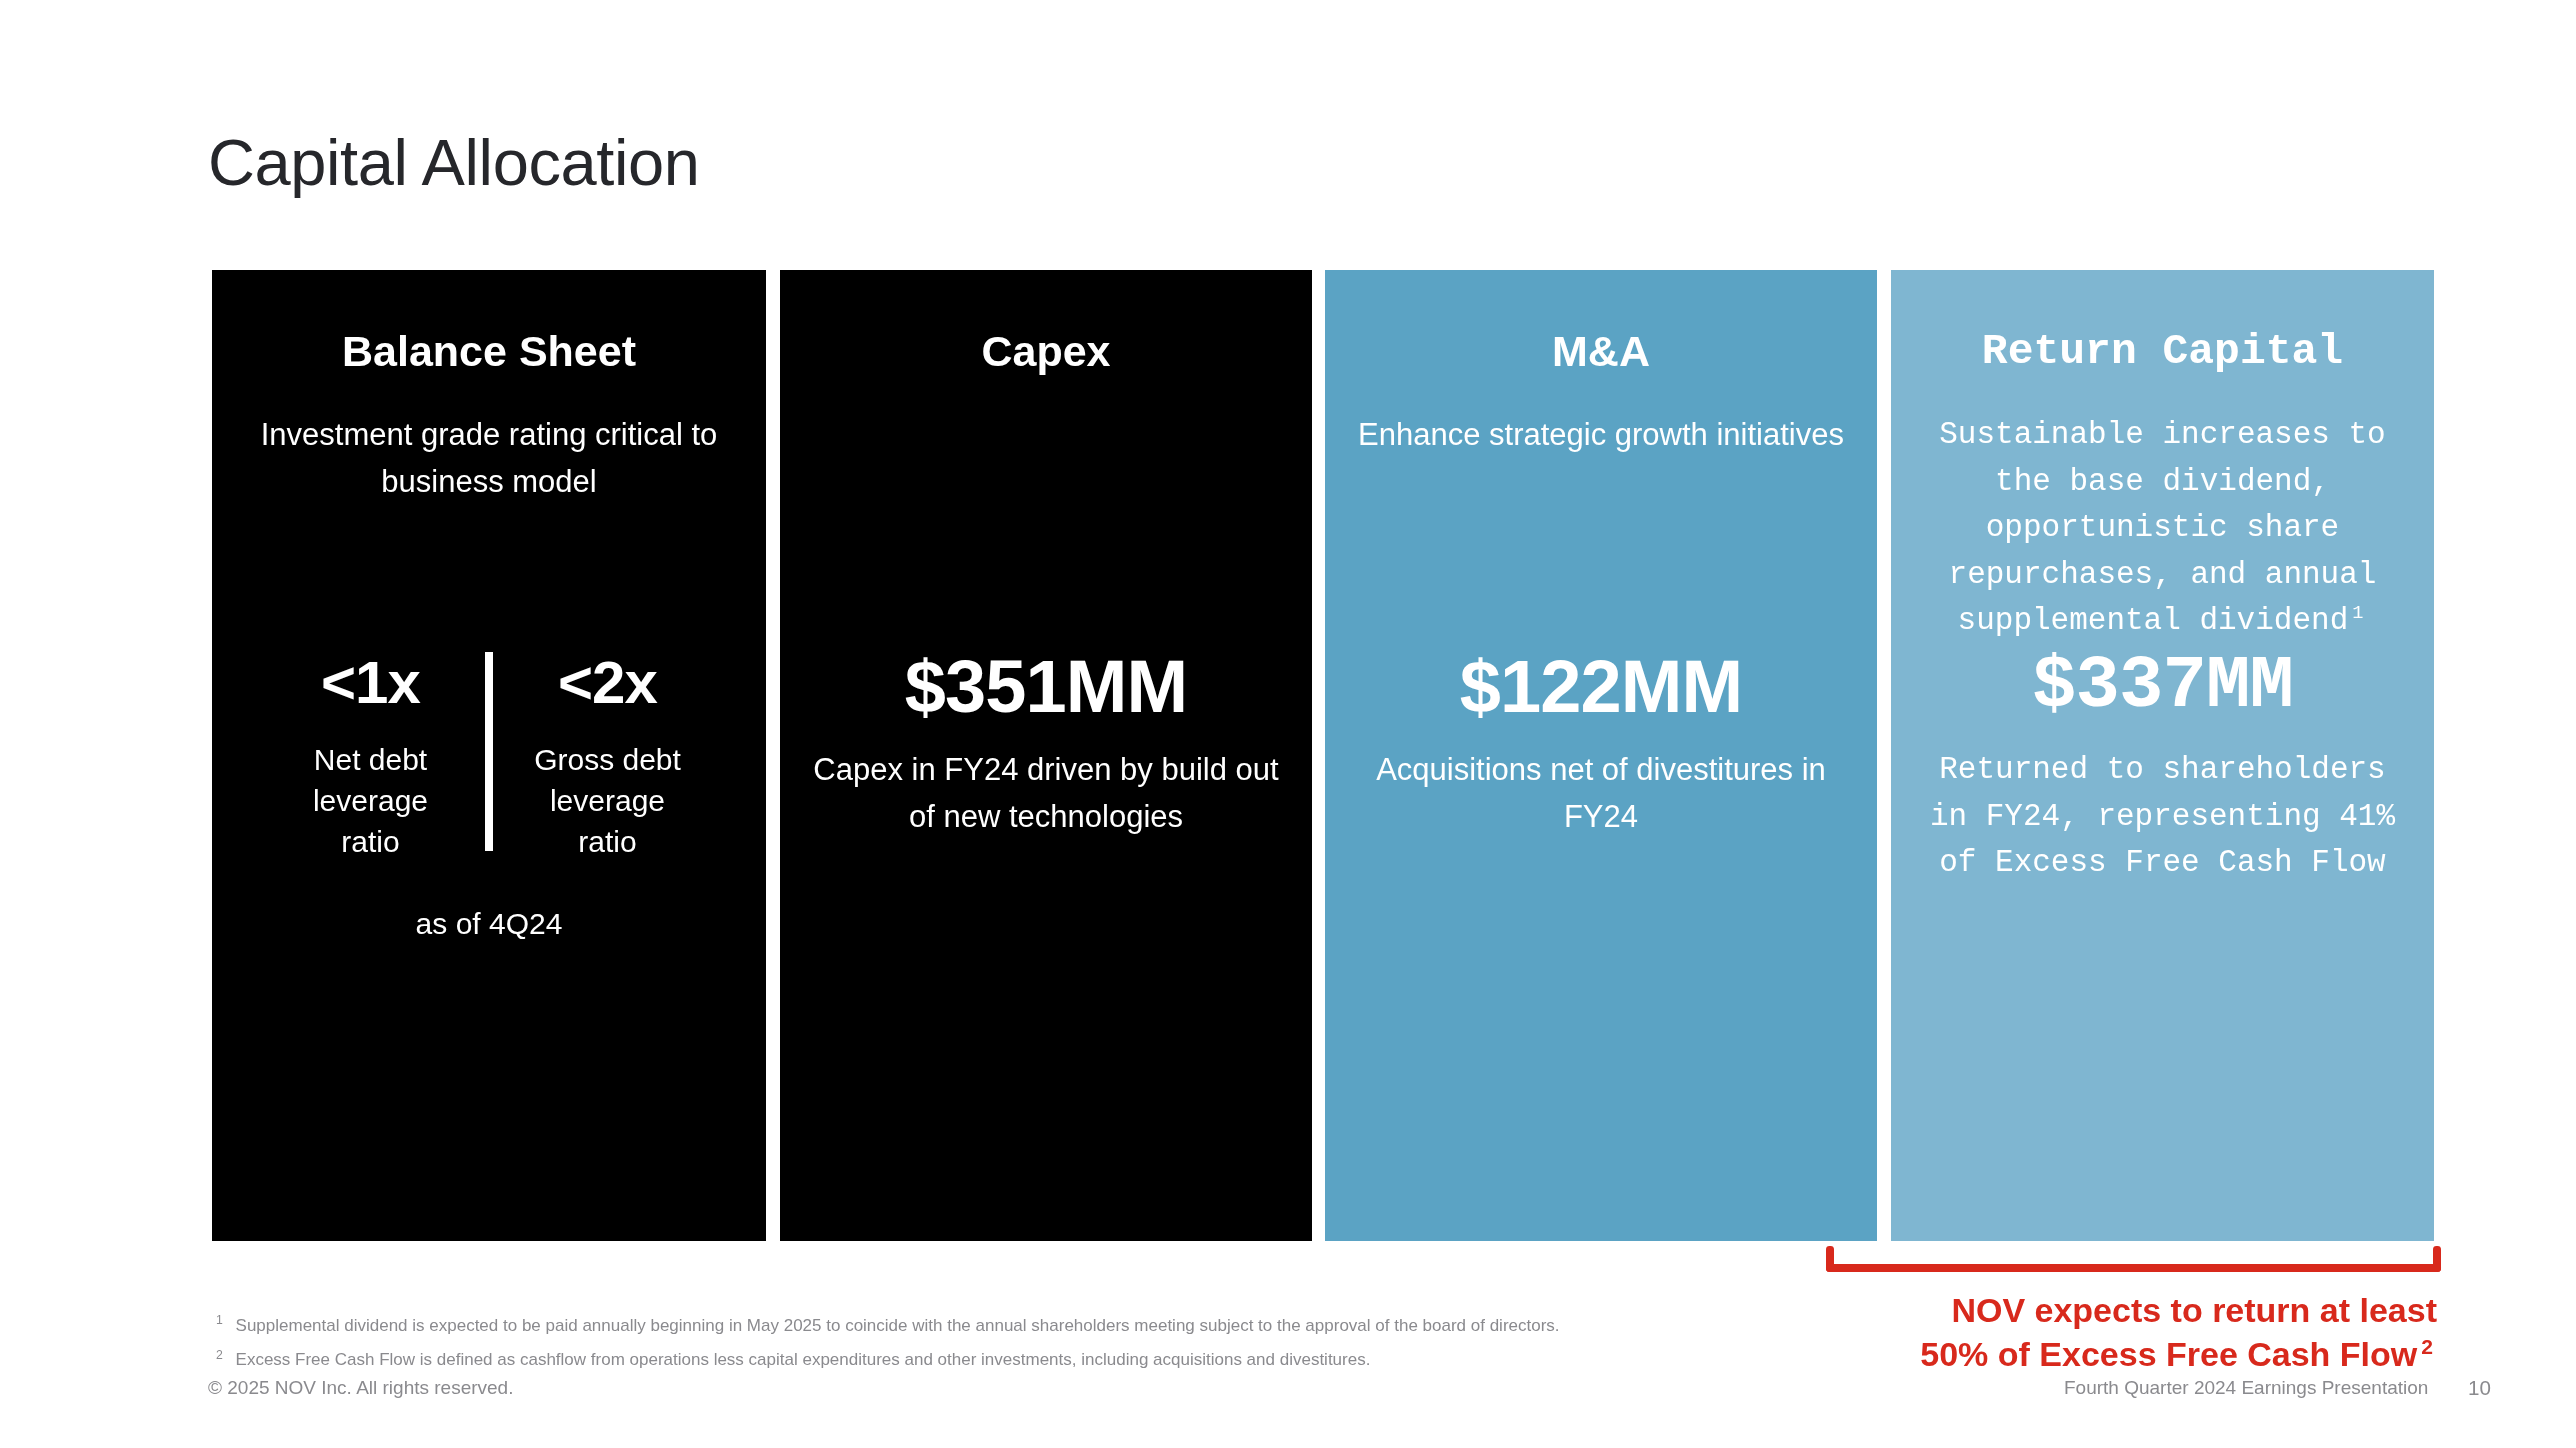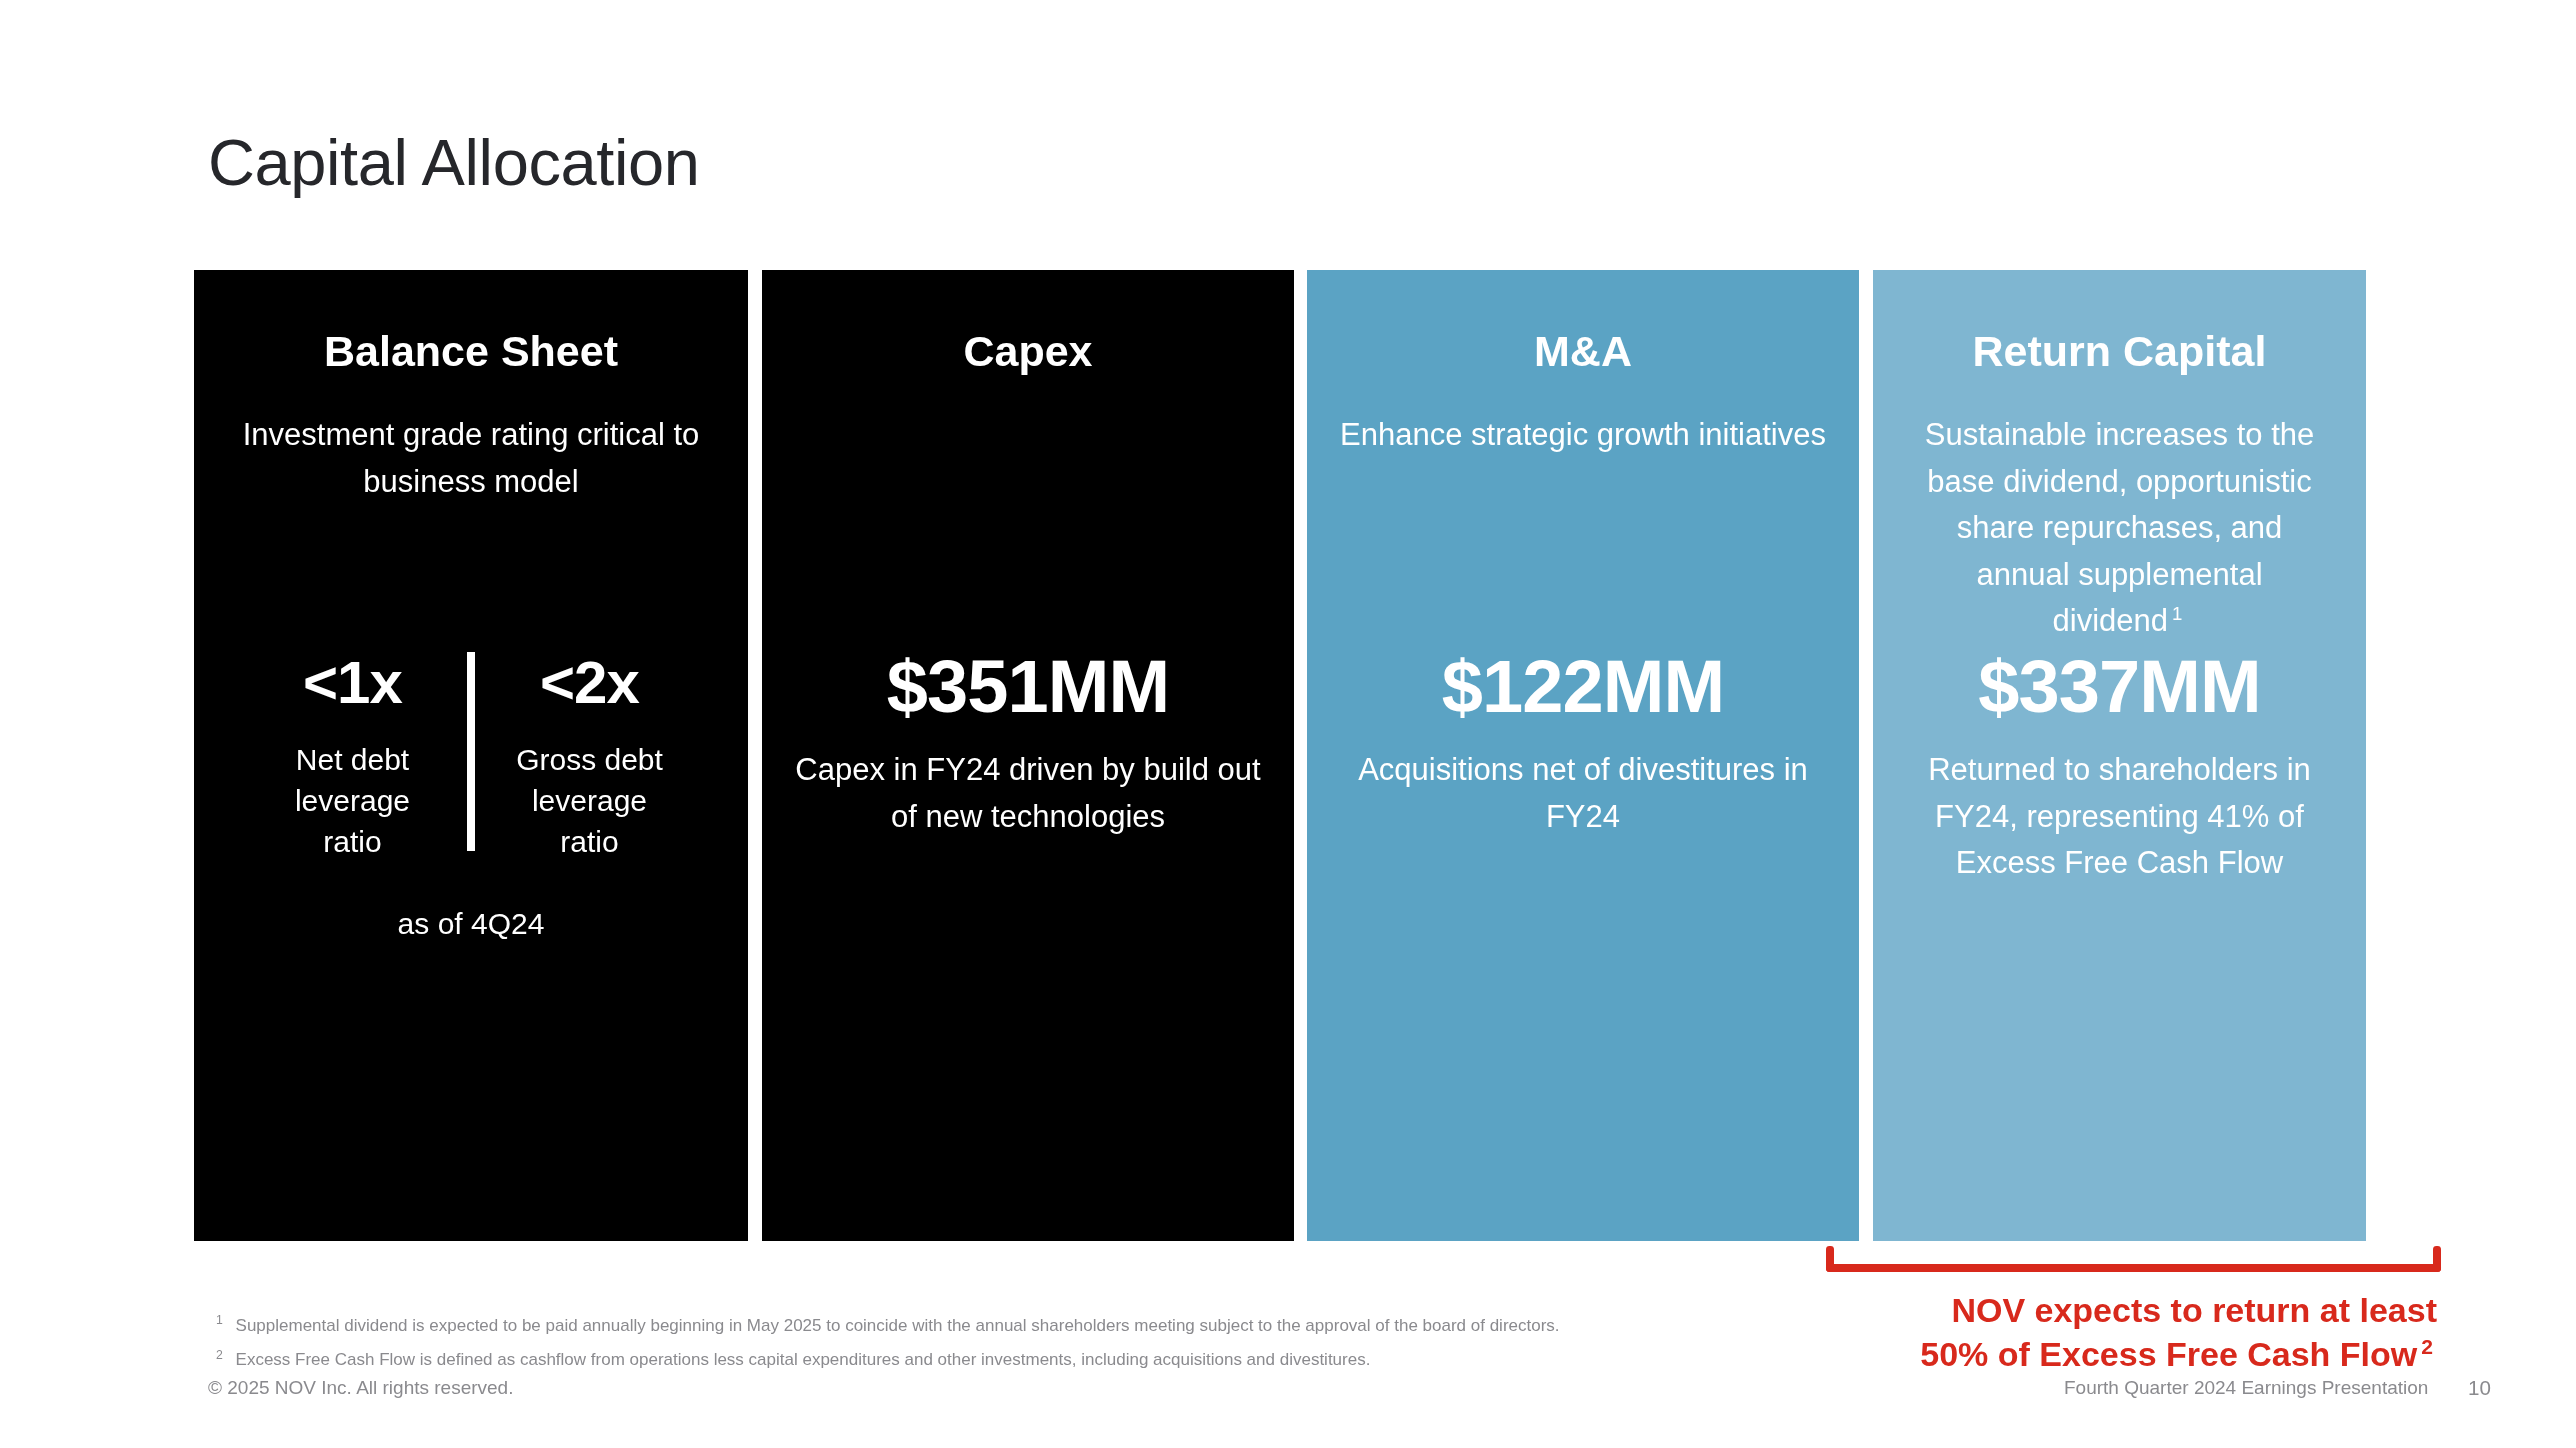--- a/index.html
+++ b/index.html
@@ -13,30 +13,30 @@
   .slide { position:relative; width:2576px; height:1449px; background:#fff; }
 
   
   .slide-title {
     position:absolute; left:196px; top:113px;
     font-size:65px; font-weight:400; letter-spacing:-0.4px;
     color:#26272b; white-space:nowrap;
   }
 
   
-  .panels { position:absolute; left:186px; top:262px; width:2221px; height:971px; }
+  .panels { position:absolute; left:204px; top:262px; width:2221px; height:971px; }
   .panel {
     position:absolute; top:0; height:971px;
     display:flex; flex-direction:column; align-items:center;
     color:#ffffff; text-align:center;
   }
   .panel.p0 { left:0px;    width:554px; }
   .panel.p1 { left:568px;  width:532px; }
   .panel.p2 { left:1113px; width:552px; }
-  .panel.p3 { left:1679px; width:493px; }
+  .panel.p3 { left:1679px; width:543px;font-family:Liberation Mono, monospace; }
 
   .p-head {
     margin-top:50px;
     font-size:43px; font-weight:700; line-height:1.1;
     white-space:nowrap;
   }
   .p-sub {
     margin-top:33px;
     font-size:31px; font-weight:400; line-height:1.5;
     padding:0 29px;

